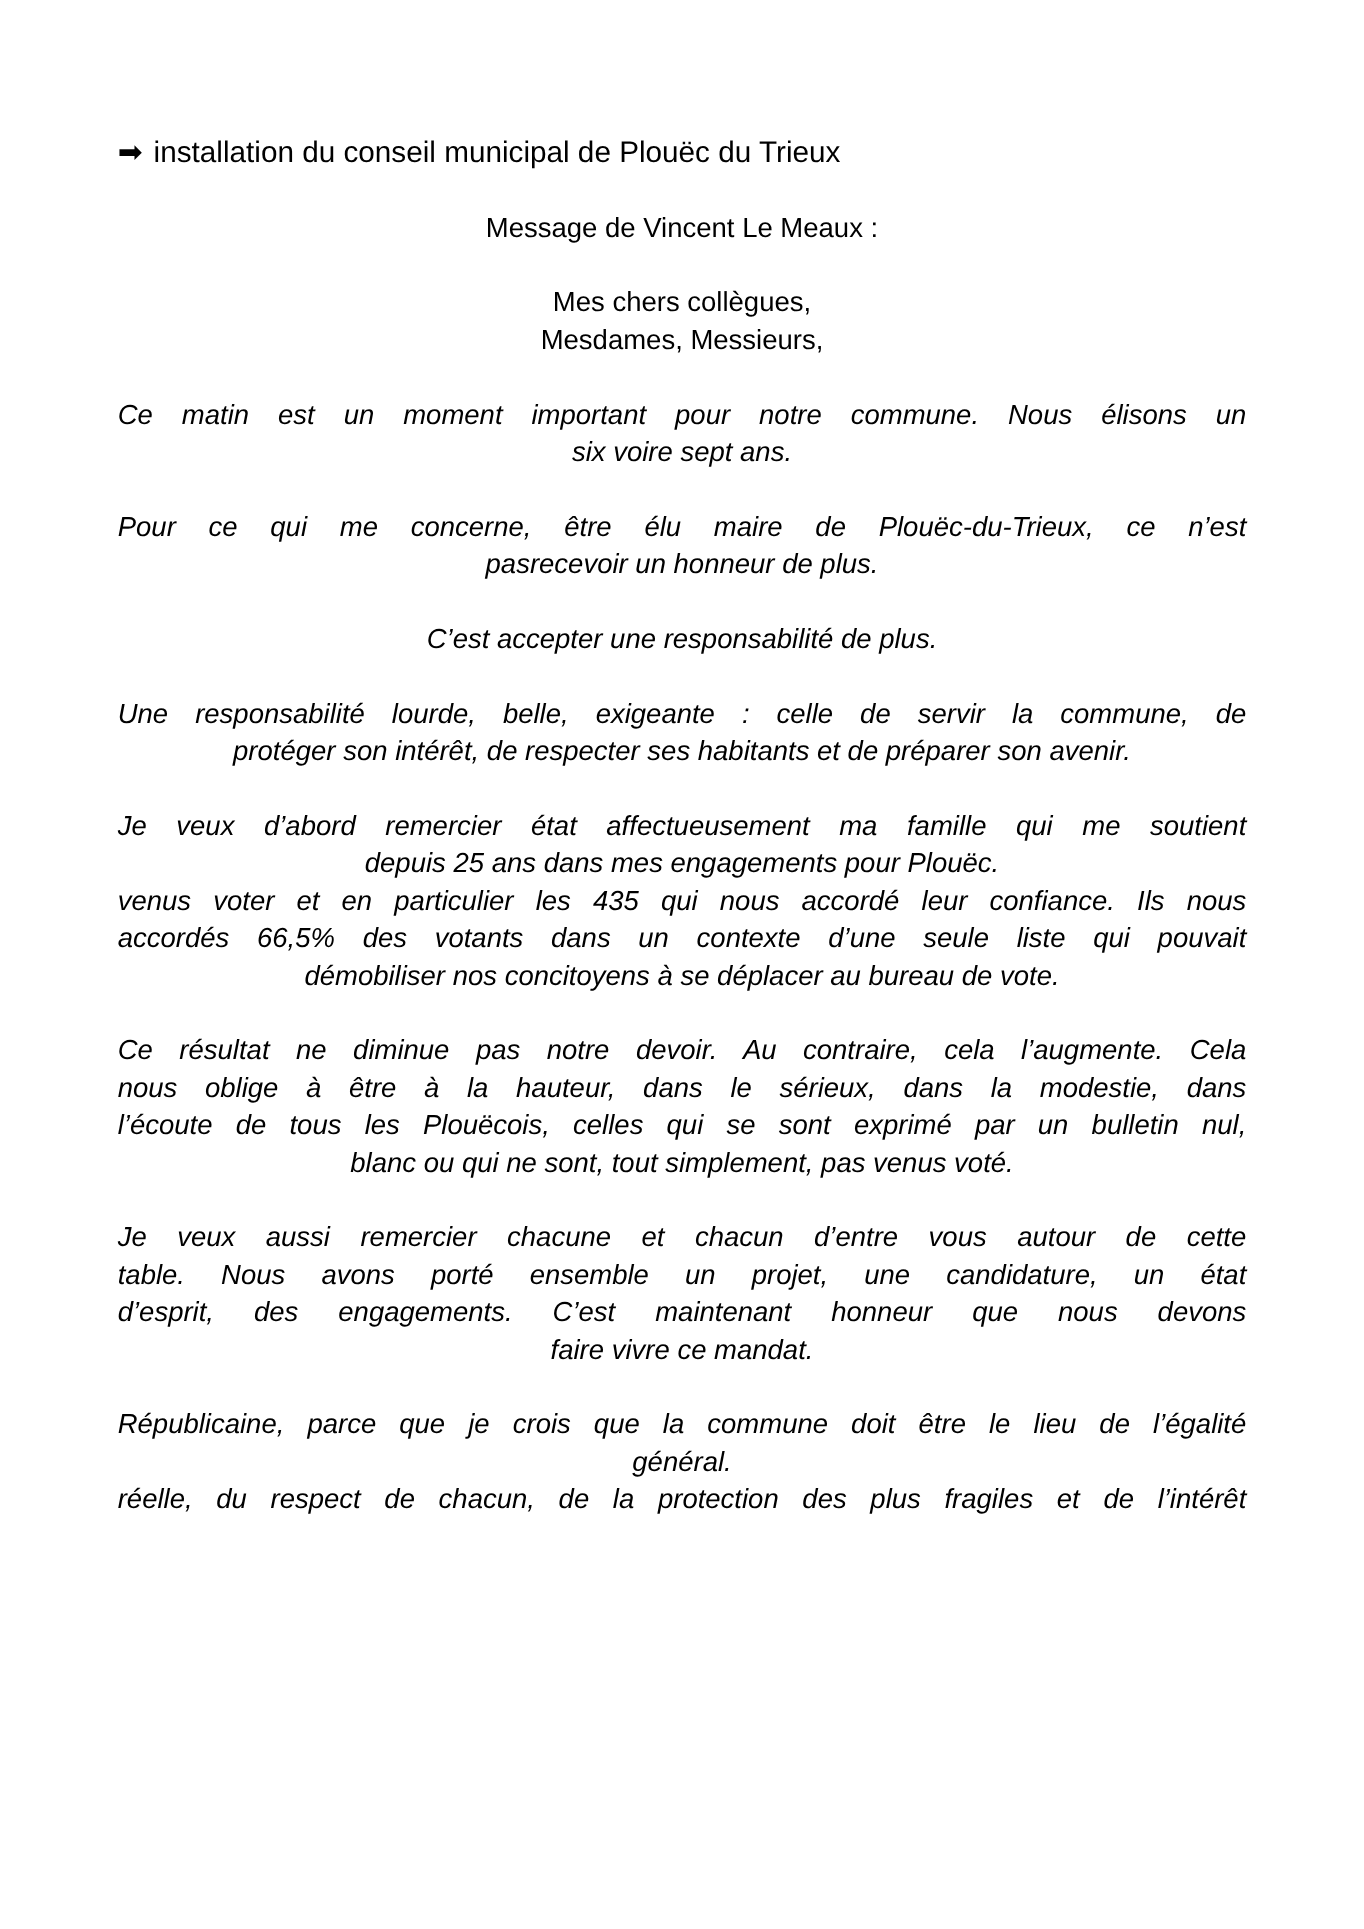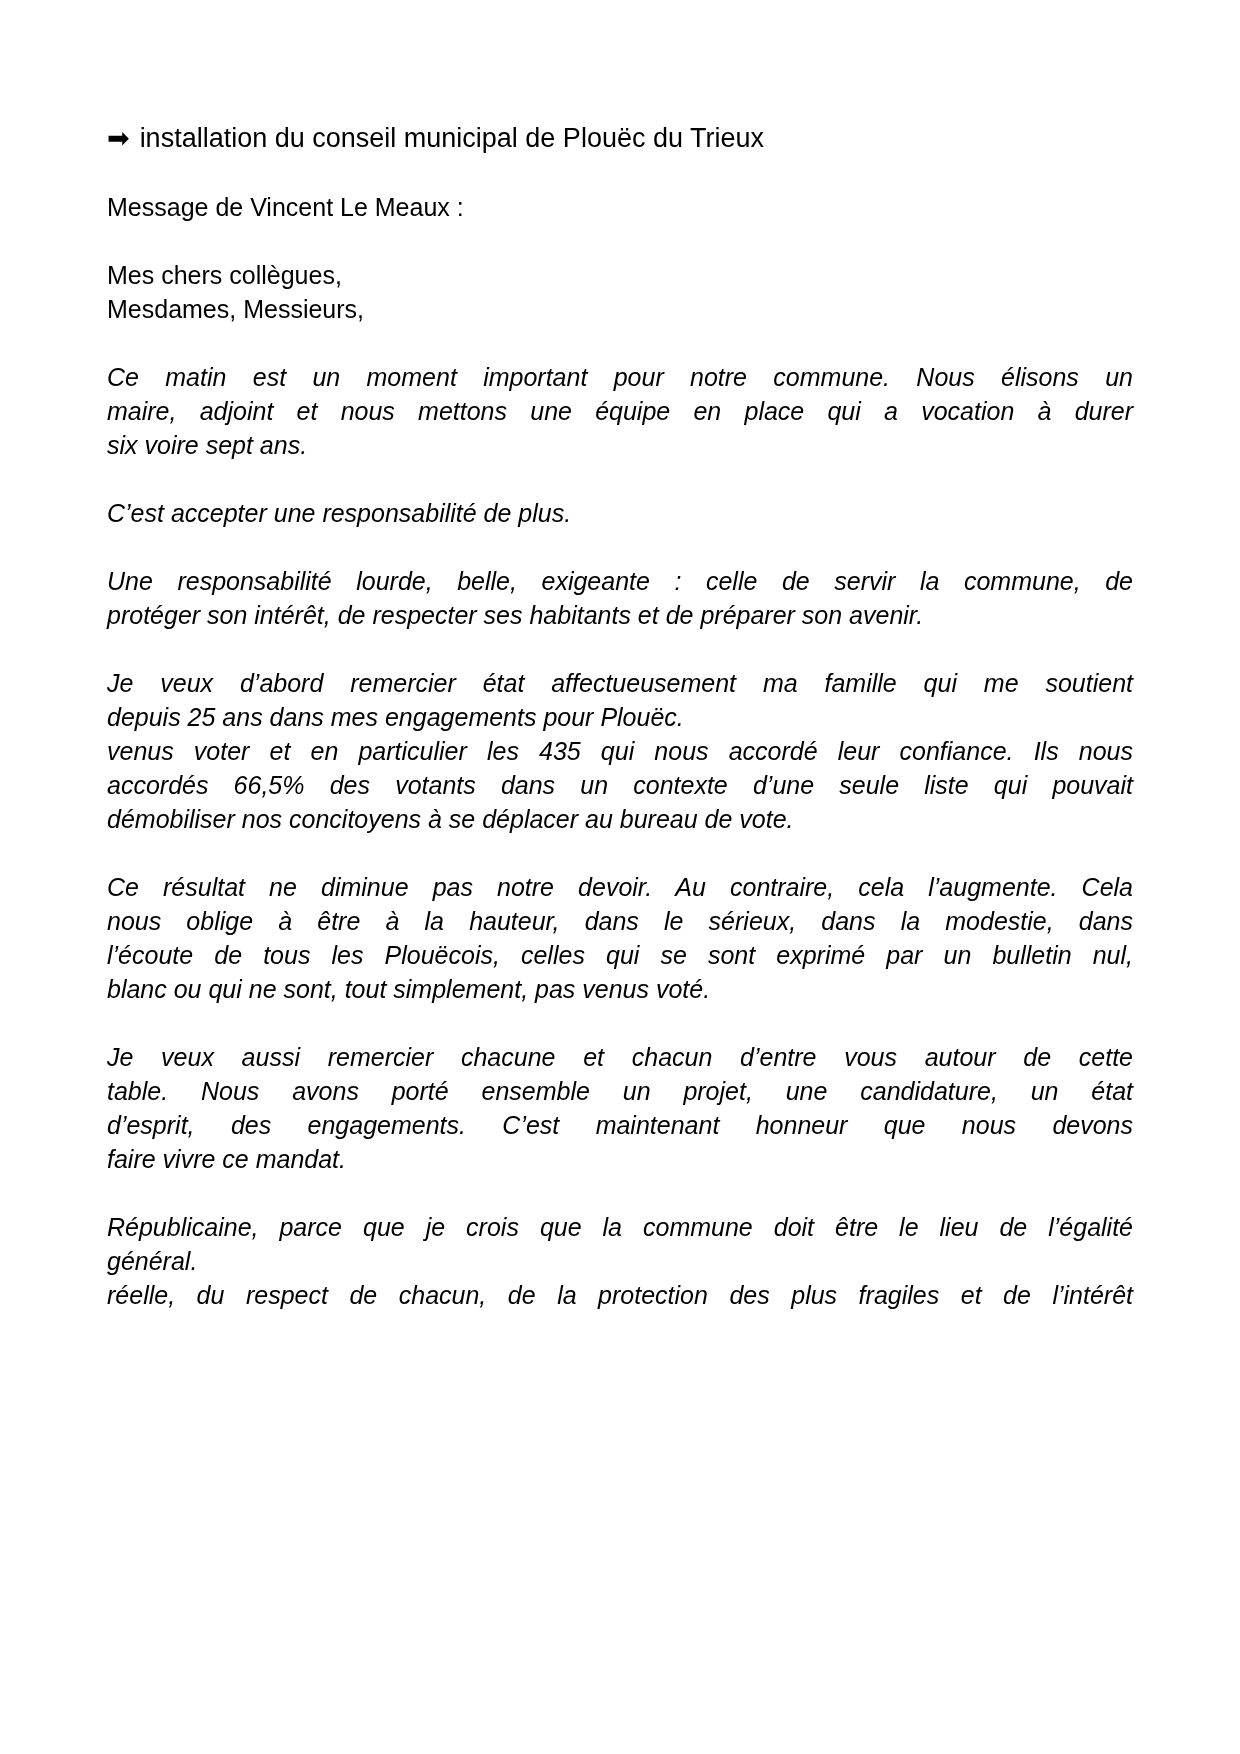--- a/index.html
+++ b/index.html
@@ -32,20 +32,21 @@
   }
   .block {
     margin-bottom: 34px;
   }
   .paragraph {
     margin-bottom: 34px;
     font-style: italic;
   }
   .line {
     min-height: 34px;
+    text-align: center;
   }
   .j {
     text-align: justify;
     text-align-last: justify;
   }
 </style>
 </head>
 <body>
 
 <div class="page">
@@ -57,22 +58,25 @@
   <div class="block line">Message de Vincent Le Meaux :</div>
 
   <div class="block">
     <div class="line">Mes chers collègues,</div>
     <div class="line">Mesdames, Messieurs,</div>
   </div>
 
   <div id="doc-body">
       <div class="paragraph">
         <div class="line j">Ce matin est un moment important pour notre commune. Nous élisons un</div>
-        <div class="line j">maire, adjoint et nous mettons une équipe en place qui a vocation à durer</div>
         <div class="line">six voire sept ans.</div>
+      </div>
+      <div class="paragraph">
+        <div class="line j">Pour ce qui me concerne, être élu maire de Plouëc-du-Trieux, ce n’est</div>
+        <div class="line">pasrecevoir un honneur de plus.</div>
       </div>
       <div class="paragraph">
         <div class="line">C’est accepter une responsabilité de plus.</div>
       </div>
       <div class="paragraph">
         <div class="line j">Une responsabilité lourde, belle, exigeante : celle de servir la commune, de</div>
         <div class="line">protéger son intérêt, de respecter ses habitants et de préparer son avenir.</div>
       </div>
       <div class="paragraph">
         <div class="line j">Je veux d’abord remercier état affectueusement ma famille qui me soutient</div>

